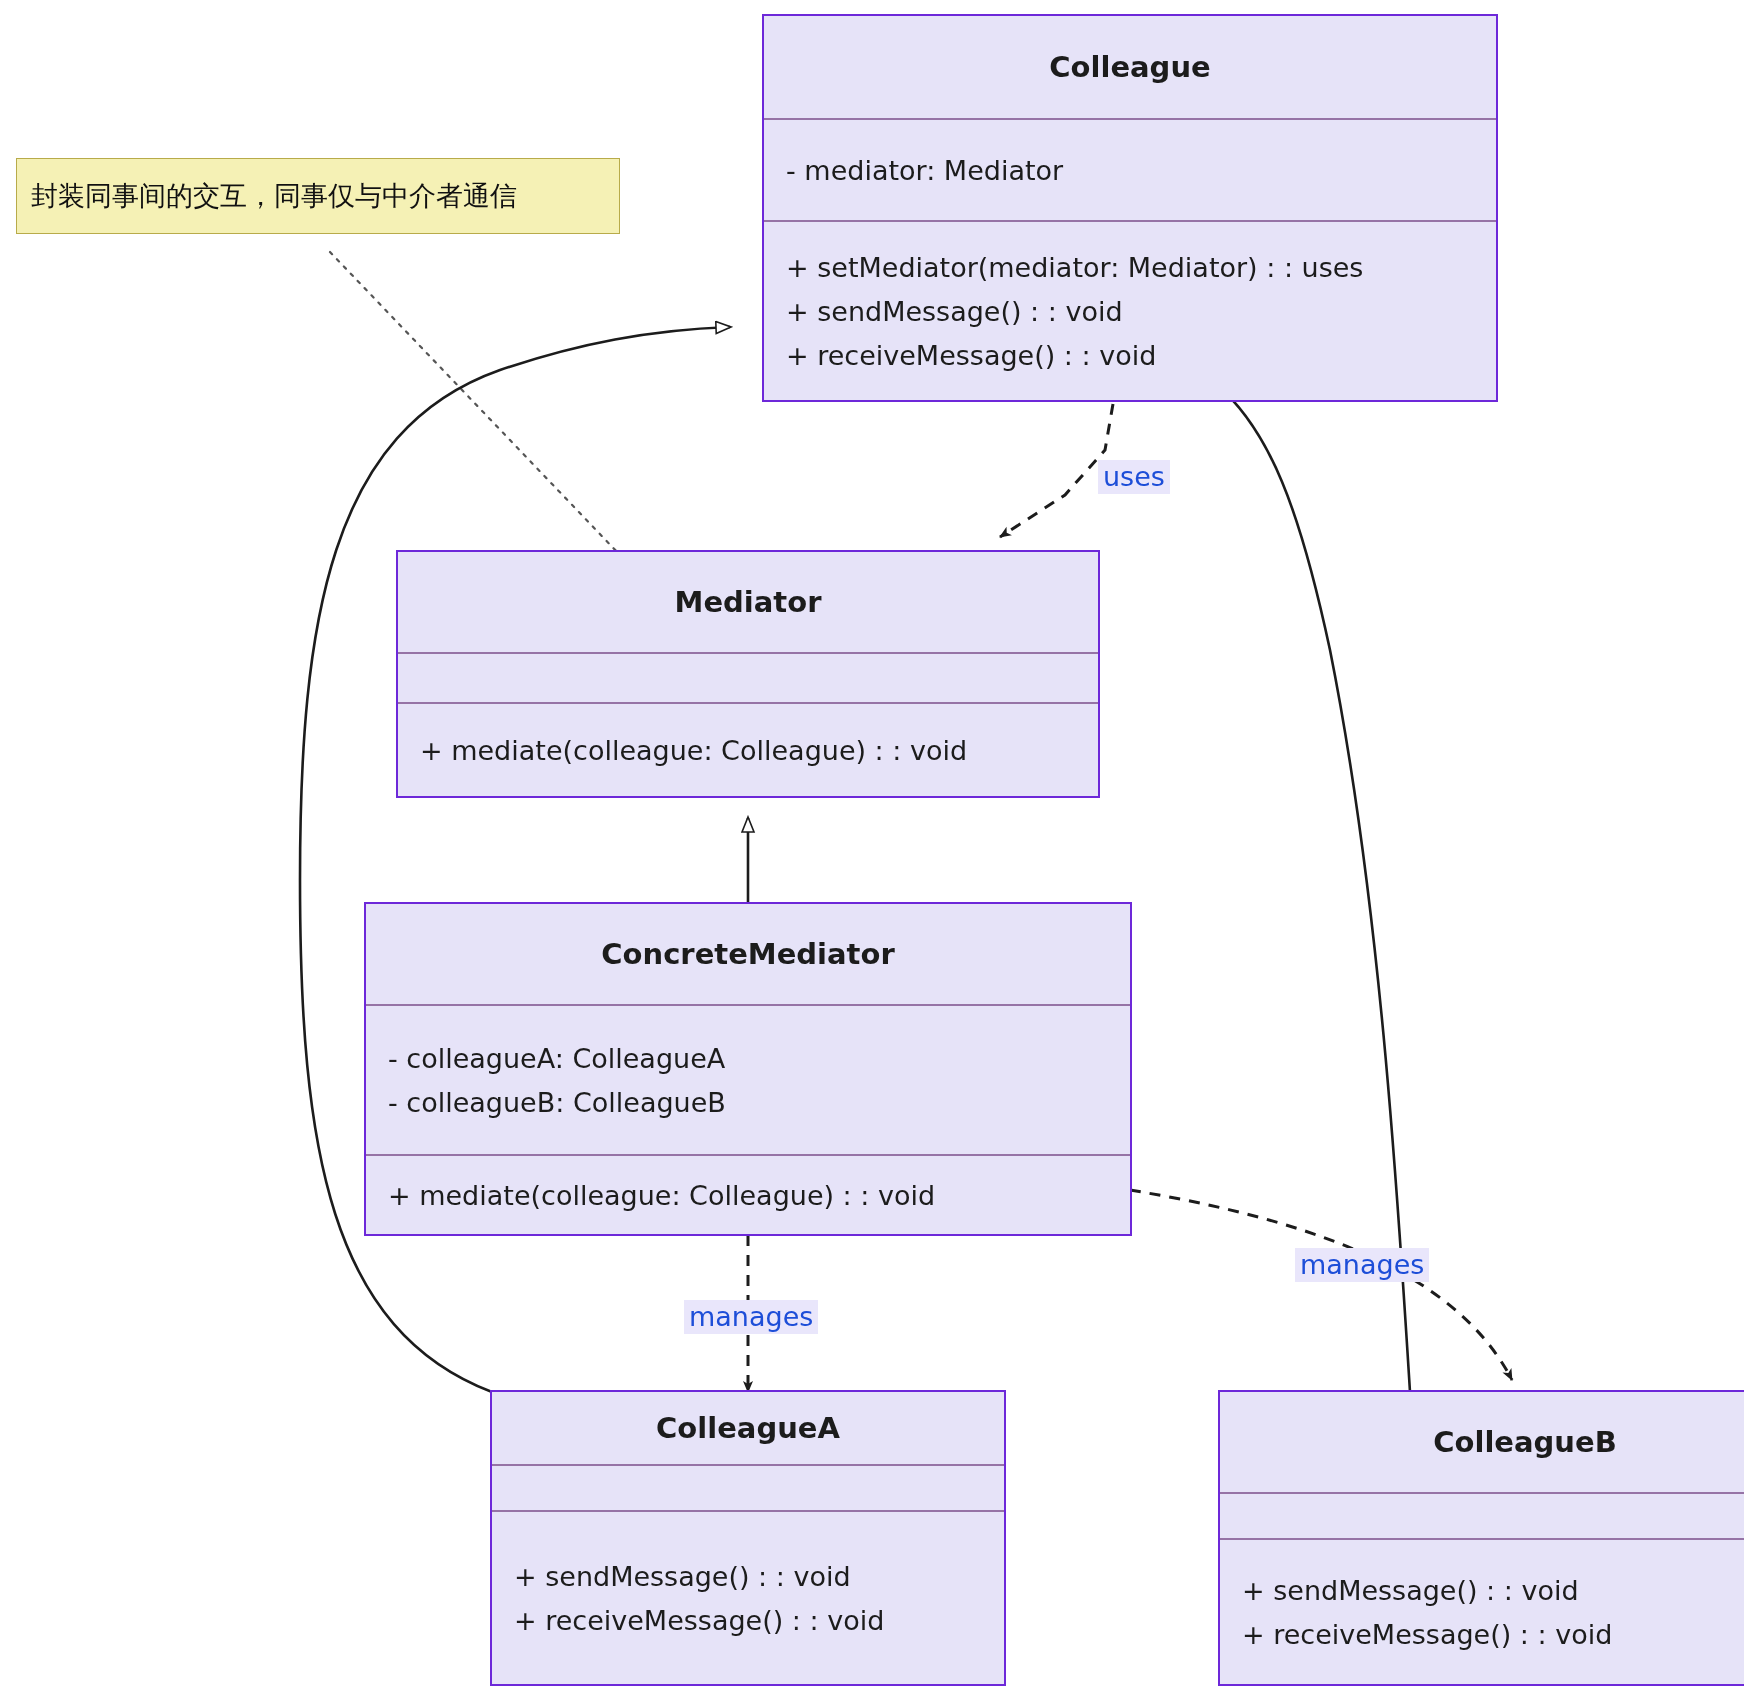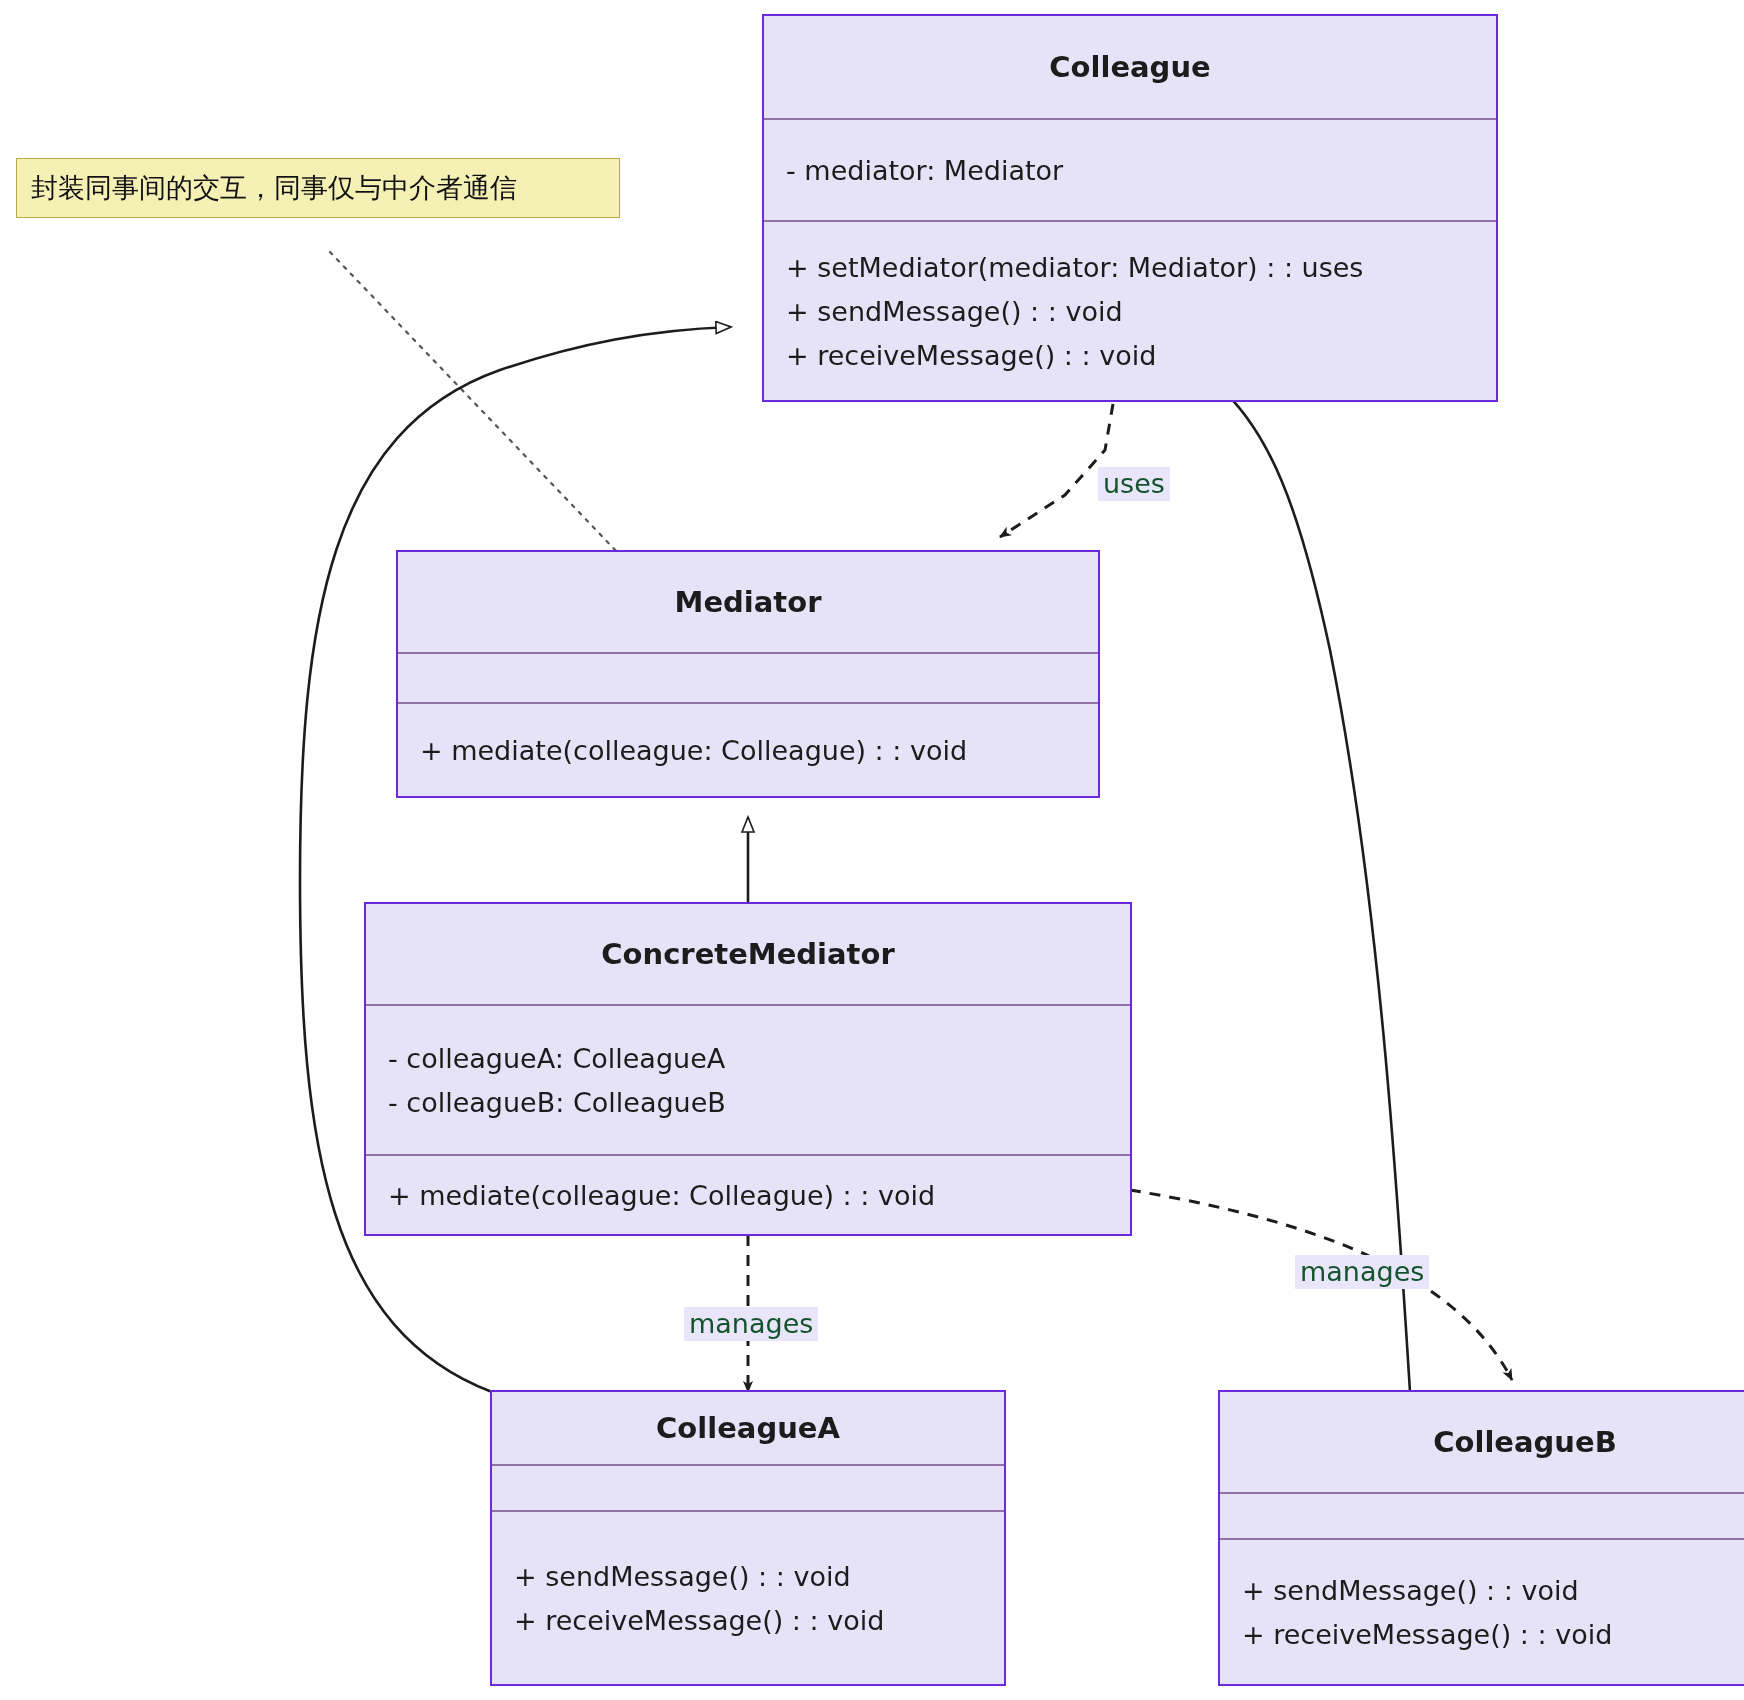--- a/index.html
+++ b/index.html
@@ -80,25 +80,24 @@
     white-space: nowrap;
     display: flex;
     align-items: center;
   }
 
   
   .edge-label {
     position: absolute;
     background: #e9e6fb;
     font-size: 27px;
-    color: #14532d;
+    color: #1d4ed8;
     padding: 2px 5px;
     white-space: nowrap;
     line-height: 1.1;
-    margin-top: 7px;
   }
 </style>
 </head>
 <body>
 
 <div id="canvas">
 
   <svg class="edges" viewBox="0 0 1744 1700" xmlns="http://www.w3.org/2000/svg">
     <defs>
       <marker id="hollowTriangle" markerWidth="18" markerHeight="18" refX="15" refY="7" orient="auto" markerUnits="userSpaceOnUse">
@@ -131,21 +130,21 @@
 
     <g>
       <path d="M492,1392 C330,1330 300,1150 300,880 C300,620 330,430 500,370 C580,343 650,330 730,327" fill="none" stroke="#1c1c1c" stroke-width="2.6" marker-end="url(#hollowTriangle)"></path>
     </g>
 
     <g>
       <path d="M1410,1392 C1398,1200 1380,900 1330,650 C1300,510 1270,430 1216,384" fill="none" stroke="#1c1c1c" stroke-width="2.6" marker-end="url(#hollowTriangle)"></path>
     </g>
   </svg>
 
-  <div class="uml-note" style="left:16px; top:158px; width:604px; height:60px;">
+  <div class="uml-note" style="left:16px; top:158px; width:604px; height:76px;">
     <span>封装同事间的交互，同事仅与中介者通信</span>
   </div>
 
   <div class="uml-class" style="left:762px; top:14px; width:736px; height:388px;">
     <div class="uml-title" style="height:102px;">Colleague</div>
     <div class="uml-divider"></div>
     <div class="uml-compartment" style="height:100px;">
       <div class="uml-line">- mediator: Mediator</div>
     </div>
     <div class="uml-divider"></div>

